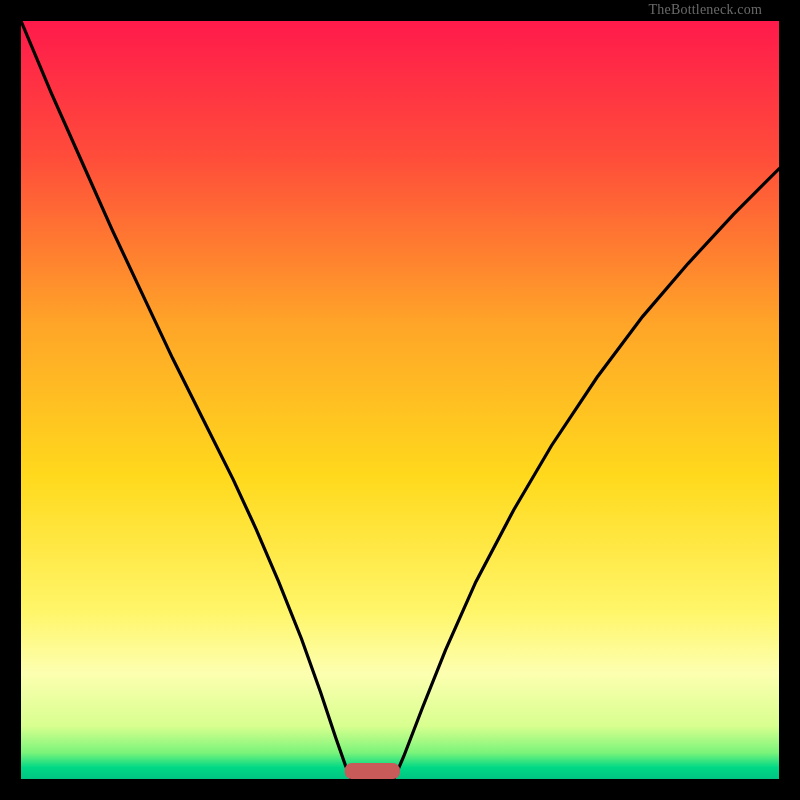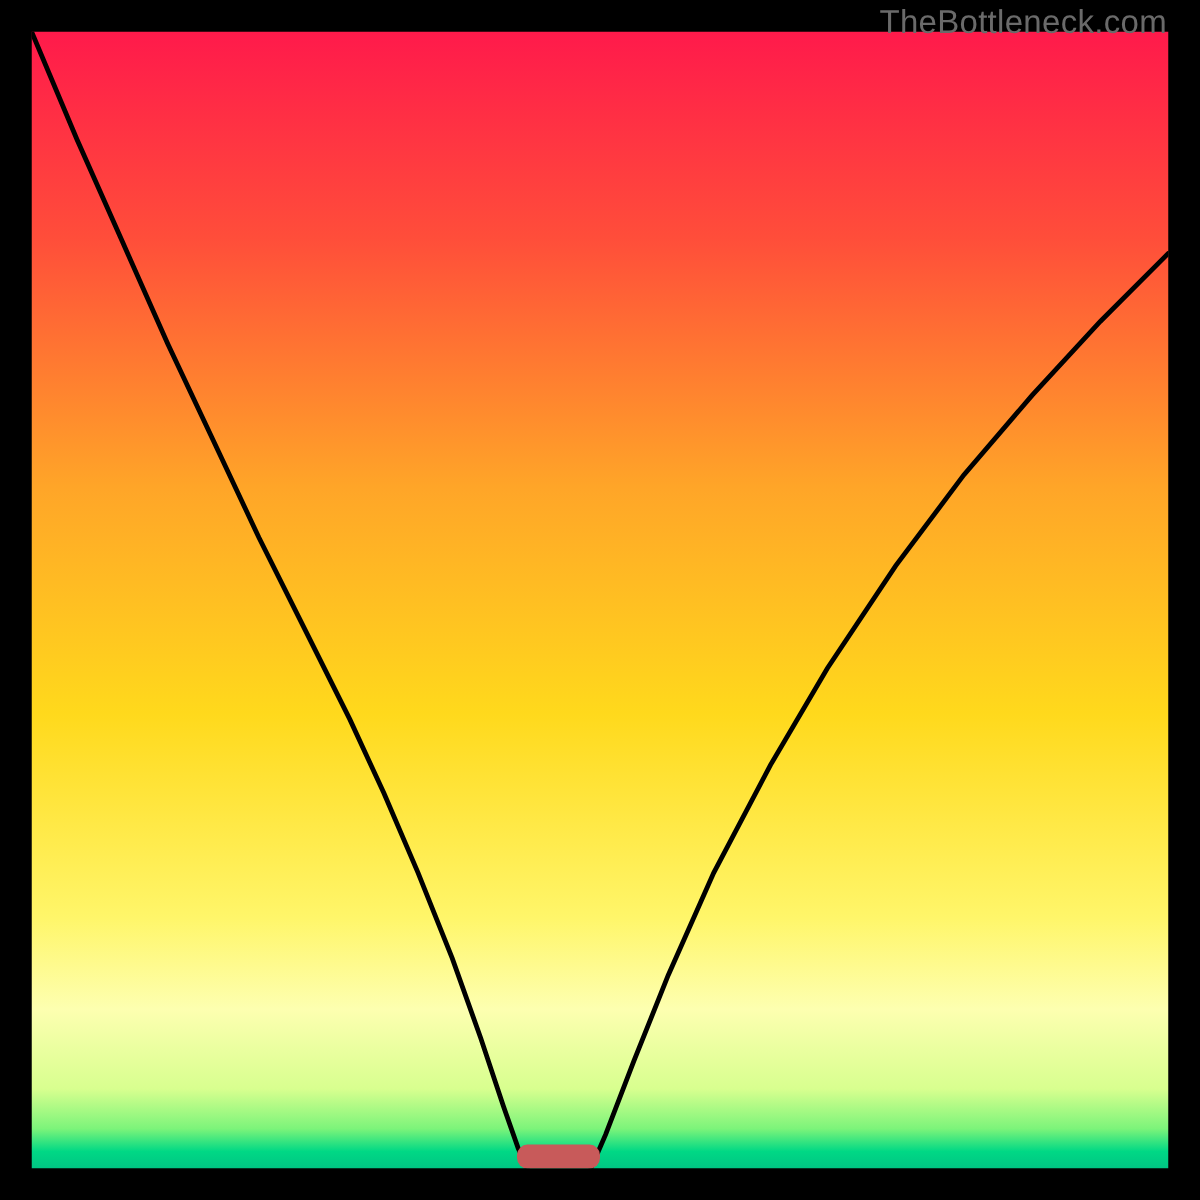--- a/index.html
+++ b/index.html
@@ -19,26 +19,27 @@
   .plot {
     position: absolute;
     left: 21px;
     top: 21px;
     width: 758px;
     height: 758px;
   }
   .watermark {
     position: absolute;
     top: 2px;
-    right: 22px;
+    right: 38px;
     color: #6a6a6a;
-    font-size: 22px;
+    font-size: 14px;
     font-weight: 500;
     letter-spacing: 0.2px;
     user-select: none;
+    font-family: Liberation Serif, serif;
   }
 </style>
 </head>
 <body>
 
 <div class="frame">
   <svg class="plot" viewBox="0 0 758 758" preserveAspectRatio="none">
     <defs>
       <linearGradient id="bg-grad" x1="0" y1="0" x2="0" y2="1">
       <stop offset="0%" stop-color="#ff1a4b"></stop>

